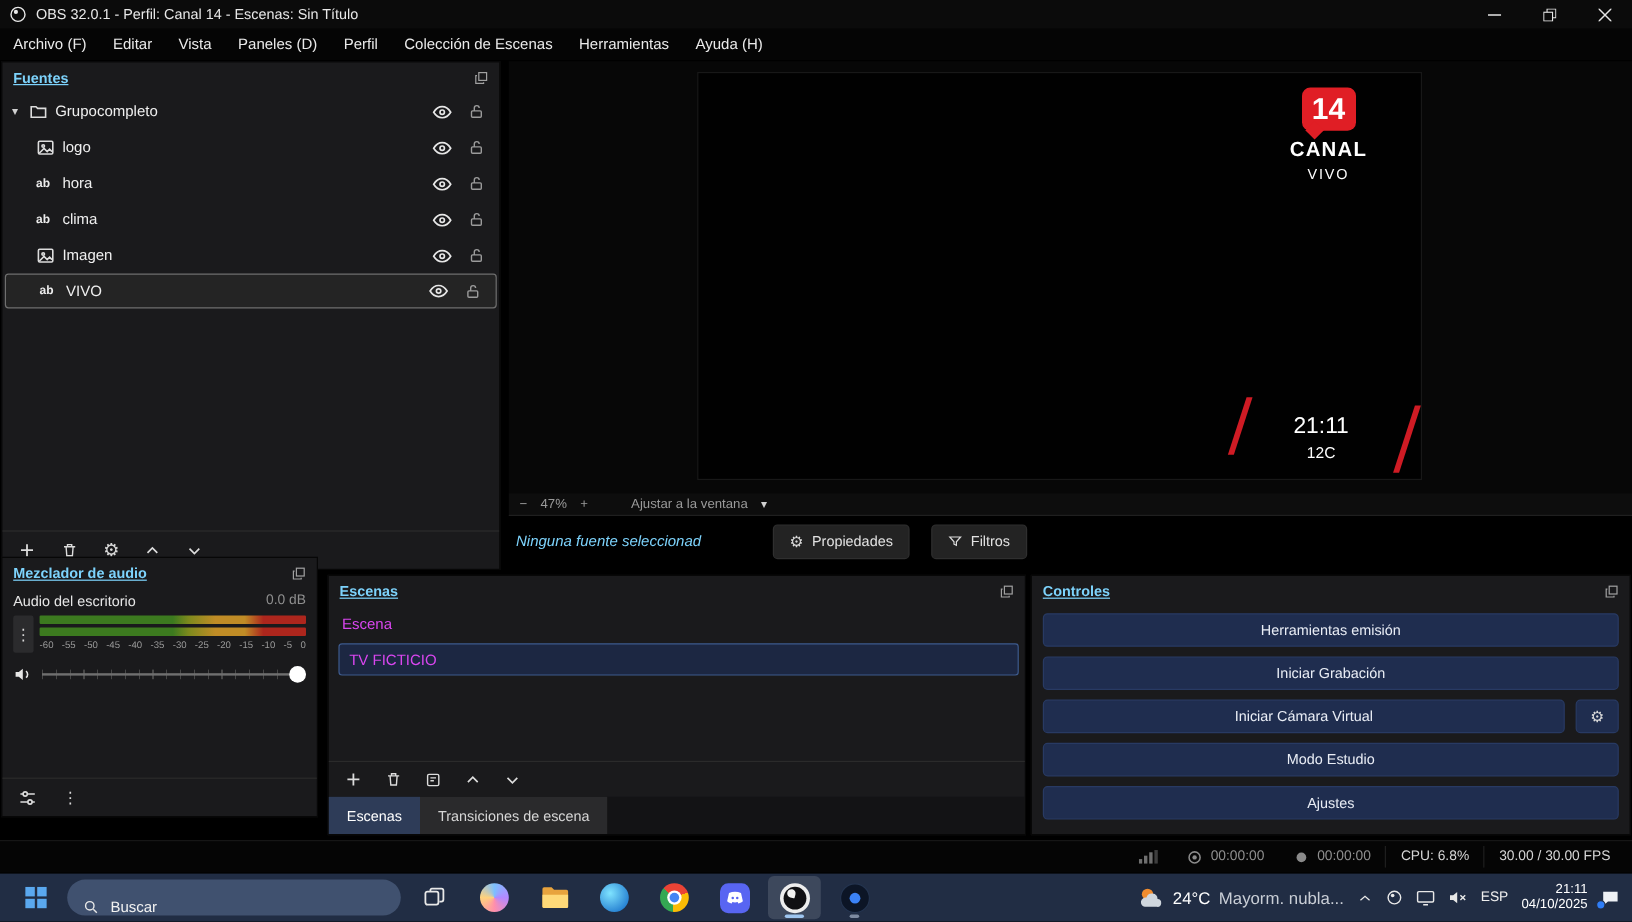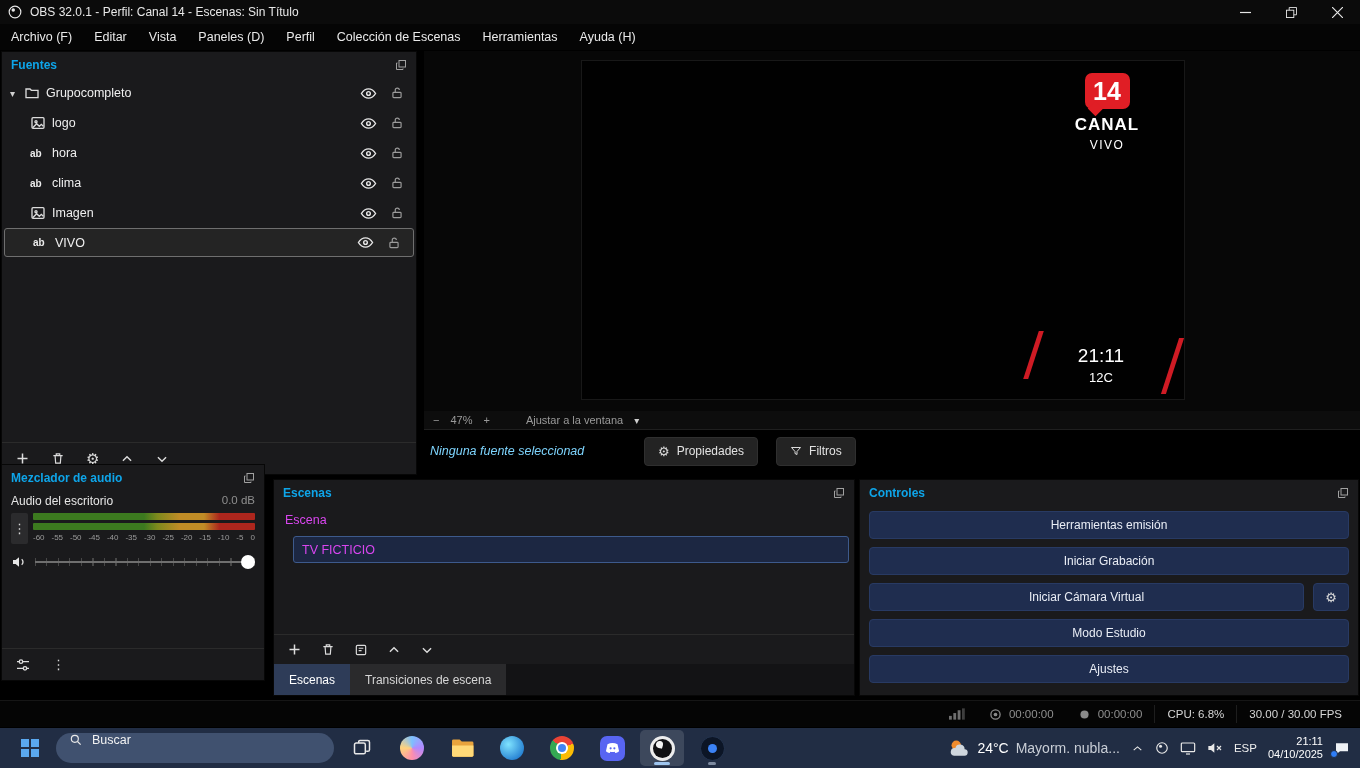--- a/index.html
+++ b/index.html
@@ -15,21 +15,21 @@
   .win-btn { width:46px; height:100%; display:flex; align-items:center; justify-content:center; }
 
   
   .menubar { position:absolute; left:0; top:24px; width:1360px; height:26px; background:#050505;
              display:flex; align-items:center; font-size:12.5px; color:#eaeaea; }
   .menu-item { padding:0 11px; height:100%; display:flex; align-items:center; }
 
   
   .dock { position:absolute; background:#1a1a1c; border:1px solid #070707; }
   .dock-header { height:26px; display:flex; align-items:center; justify-content:space-between;
-                 padding:0 9px; font-size:12px; font-weight:600; color:#0ea5e9; }
+                 padding:0 9px; font-size:12px; font-weight:600; color:#7dd3fc;text-decoration:underline; }
   .dock-float { opacity:.85; }
 
   
   #dock-sources { left:1px; top:51px; width:416px; height:424px; }
   .src-row { height:30px; display:flex; align-items:center; font-size:12.5px; color:#efefef; padding:0 8px; }
   .src-row.child { padding-left:28px; }
   .src-row.sel { background:#242424; border:1px solid #6f6f6f; border-radius:3px; margin:0 2px; height:29px; }
   .src-icon { width:22px; display:flex; justify-content:flex-start; }
   .src-label { flex:1; overflow:hidden; white-space:nowrap; }
   .row-icons { display:flex; gap:13px; align-items:center; padding-right:4px; }
@@ -54,21 +54,21 @@
   .slider-row { display:flex; align-items:center; gap:8px; margin:10px 9px 0 9px; height:16px; }
   .slider-track { position:relative; flex:1; height:14px; }
   .slider-track .line { position:absolute; left:0; right:0; top:6px; height:2px; background:#6f6f6f; }
   .slider-track .ticks { position:absolute; left:0; right:0; top:3px; height:8px;
         background:repeating-linear-gradient(to right,#474747 0 1px,transparent 1px 11.5px); }
   .slider-knob { position:absolute; right:0; top:0; width:14px; height:14px; border-radius:50%; background:#fff; }
 
   
   #dock-scenes { left:273px; top:479px; width:582px; height:217px; }
   .scene-row { height:28px; display:flex; align-items:center; padding-left:11px; font-size:12.5px; color:#d946ef; }
-  .scene-row.sel { margin:2px 5px 0 19px; height:27px; background:#1c2742; border:1px solid #3d5a8c;
+  .scene-row.sel { margin:2px 5px 0 8px; height:27px; background:#1c2742; border:1px solid #3d5a8c;
                    border-radius:3px; padding-left:8px; }
   .scene-toolbar { position:absolute; left:0; right:0; bottom:31px; height:30px; border-top:1px solid #2b2b2b;
                    display:flex; align-items:center; gap:19px; padding:0 13px; }
   .scene-tabs { position:absolute; left:0; right:0; bottom:0; height:31px; display:flex; background:#131315; }
   .tab { padding:0 15px; display:flex; align-items:center; font-size:12px; color:#d6d6d6; }
   .tab.active { background:#2e3c58; color:#fff; }
   .tab.inactive { background:#2a2a2c; }
 
   
   #dock-controls { left:859px; top:479px; width:500px; height:217px; }
@@ -116,21 +116,21 @@
   .taskbar { position:absolute; left:0; top:728px; width:1360px; height:40px; background:#212d44;
              display:flex; align-items:center; }
   .tb-left { display:flex; align-items:center; gap:6px; padding-left:10px; }
   .tb-cell { width:44px; height:36px; border-radius:5px; display:flex; align-items:center; justify-content:center;
              position:relative; }
   .tb-cell.start { width:40px; }
   .tb-cell.active { background:rgba(255,255,255,.13); }
   .tb-cell .runline { position:absolute; bottom:1px; left:50%; transform:translateX(-50%);
              width:16px; height:3px; border-radius:2px; background:#9ec5ef; }
   .search-pill { width:278px; height:30px; border-radius:16px; background:#40516f; display:flex;
-             align-items:flex-start; gap:9px; padding:0 13px; font-size:12.5px; color:#f2f2f2; }
+             align-items:flex-end; gap:9px; padding:0 13px; font-size:12.5px; color:#f2f2f2; }
   .tb-right { margin-left:auto; display:flex; align-items:center; gap:11px; padding-right:10px; height:100%; }
   .weather { display:flex; align-items:center; gap:7px; font-size:14px; }
   .weather .temp { color:#fff; }
   .weather .desc { color:#c9ced6; }
   .tray-icons { display:flex; align-items:center; gap:11px; }
   .lang { font-size:11.5px; color:#eee; }
   .clock2 { text-align:right; font-size:11px; line-height:13.5px; color:#fff; }
   .notif { position:relative; }
   .notif .badge { position:absolute; left:-4px; bottom:-2px; width:8px; height:8px; border-radius:50%;
                   background:#2f7df6; border:1px solid #212d44; }

